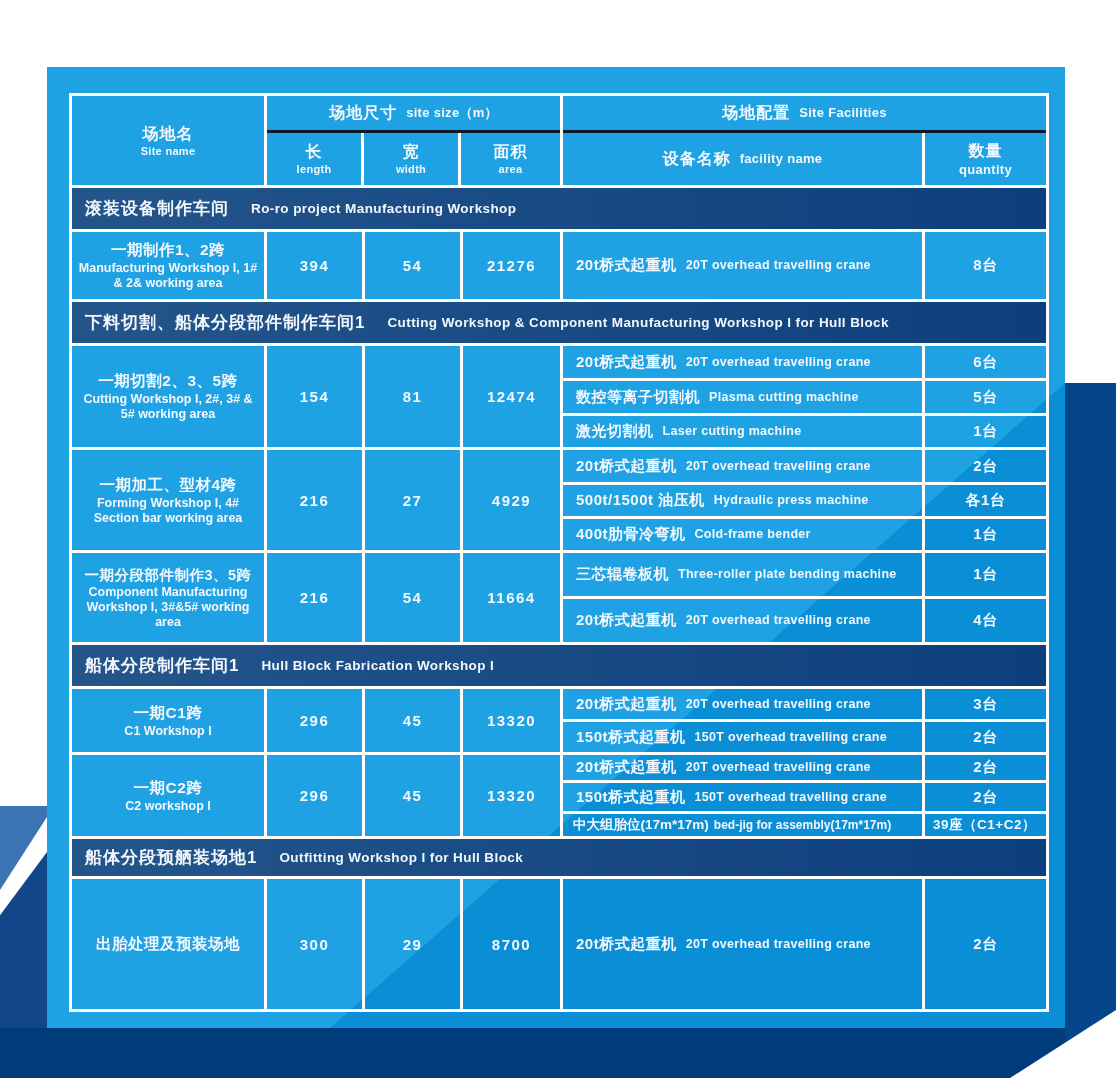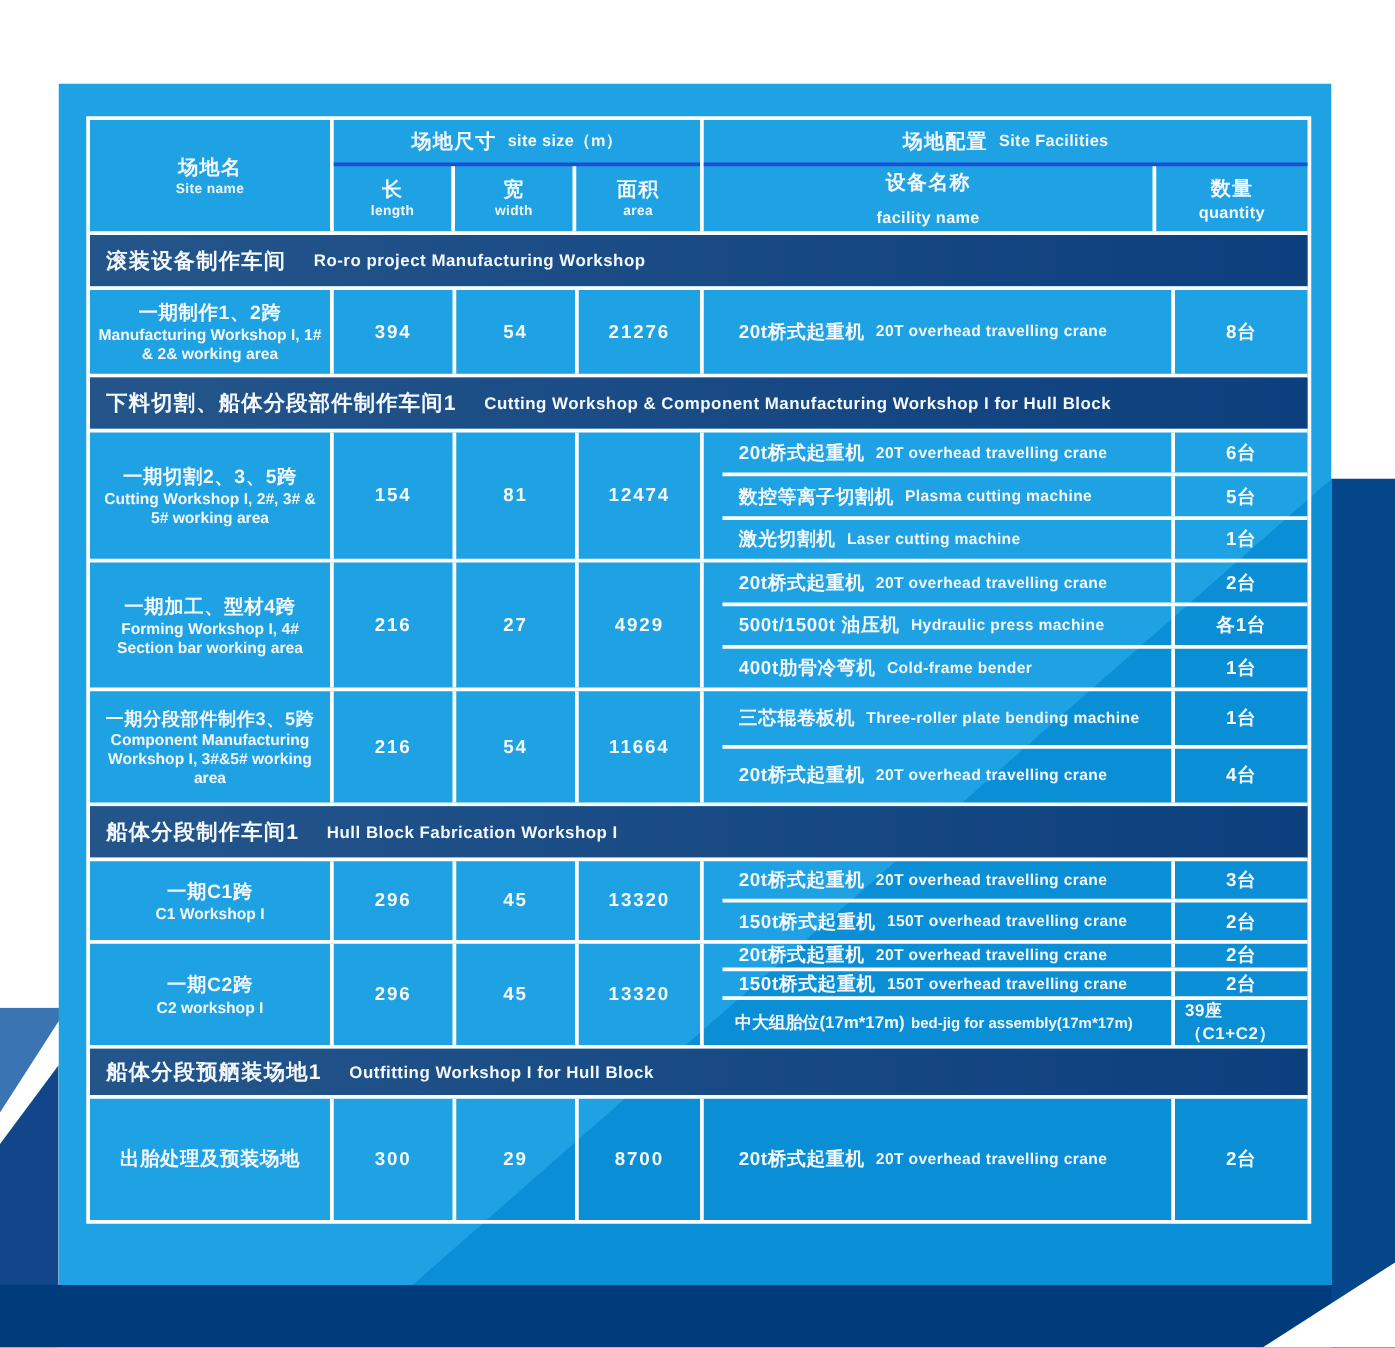--- a/index.html
+++ b/index.html
@@ -40,40 +40,40 @@
   .en{font-weight:bold;font-size:11px;letter-spacing:.3px;line-height:1.18;}
   .num{font-weight:bold;font-size:15px;letter-spacing:1.5px;}
 
   
   .hdr{display:flex;height:92px;border-bottom:3px solid #fff;}
   .hdr .c-site{height:100%;}
   .hdr-group{display:flex;flex-direction:column;}
   .hg-size{width:296px;}
   .hg-fac{flex:1;}
   .hdr-top{height:37px;display:flex;align-items:center;justify-content:center;
-           gap:9px;border-bottom:3px solid #1d4ed8;}
+           gap:9px;border-bottom:3px solid #0f172a;}
   .hdr-sub{flex:1;display:flex;}
   .hdr-top .zh{font-size:16px;}
   .hdr-top .en{font-size:13px;}
-  .hdr-cell-inline{flex-direction:column;gap:9px;}
+  .hdr-cell-inline{flex-direction:row;gap:9px;}
 
   
   .bar{display:flex;align-items:center;gap:10px;padding-left:13px;
        background:linear-gradient(90deg,#24558A,#0D3F7E);
        border-bottom:3px solid #fff;height:44px;}
   .bar .zh{font-size:17px;}
   .bar .en{font-size:13.5px;letter-spacing:.4px;padding-left:12px;}
   .bar-last{height:40px;}
 
   
   .srow{display:flex;border-bottom:3px solid #fff;}
   .srow:last-child{border-bottom:none;}
   .site-zh{font-size:15.5px;font-weight:bold;letter-spacing:.5px;}
   .site-en{font-weight:bold;font-size:12.5px;line-height:1.2;padding:0 6px;}
-  .fac-block{flex:1;display:flex;flex-direction:column;margin-left:15px;}
+  .fac-block{flex:1;display:flex;flex-direction:column;}
   .frow{display:flex;border-bottom:3px solid #fff;}
   .frow:last-child{border-bottom:none;flex:1;}
   .fac-name{width:362px;display:flex;align-items:center;gap:9px;
             padding-left:13px;border-right:3px solid #fff;}
   .fac-name .zh{font-size:15px;letter-spacing:.5px;}
   .fac-name .en{font-size:12.5px;}
   .fac-qty{flex:1;display:flex;align-items:center;justify-content:center;
            font-weight:bold;font-size:15px;letter-spacing:.5px;}
   .frow.small .fac-name{gap:5px;padding-left:10px;}
   .frow.small .fac-name .zh{font-size:13.5px;letter-spacing:0;}
@@ -319,21 +319,21 @@
             <div class="fac-qty">39座（C1+C2）</div>
           </div>
         </div>
       </div>
 
       <div class="bar bar-last">
         <span class="zh">船体分段预舾装场地1</span>
         <span class="en">Outfitting Workshop I for Hull Block</span>
       </div>
 
-      <div class="srow" style="height:97px">
+      <div class="srow" style="height:130px">
         <div class="cell c-site br">
           <div class="site-zh">出胎处理及预装场地</div>
         </div>
         <div class="cell c-num br num">300</div>
         <div class="cell c-num br num">29</div>
         <div class="cell c-area br num">8700</div>
         <div class="fac-block">
           <div class="frow">
             <div class="fac-name">
               <span class="zh">20t桥式起重机</span>

